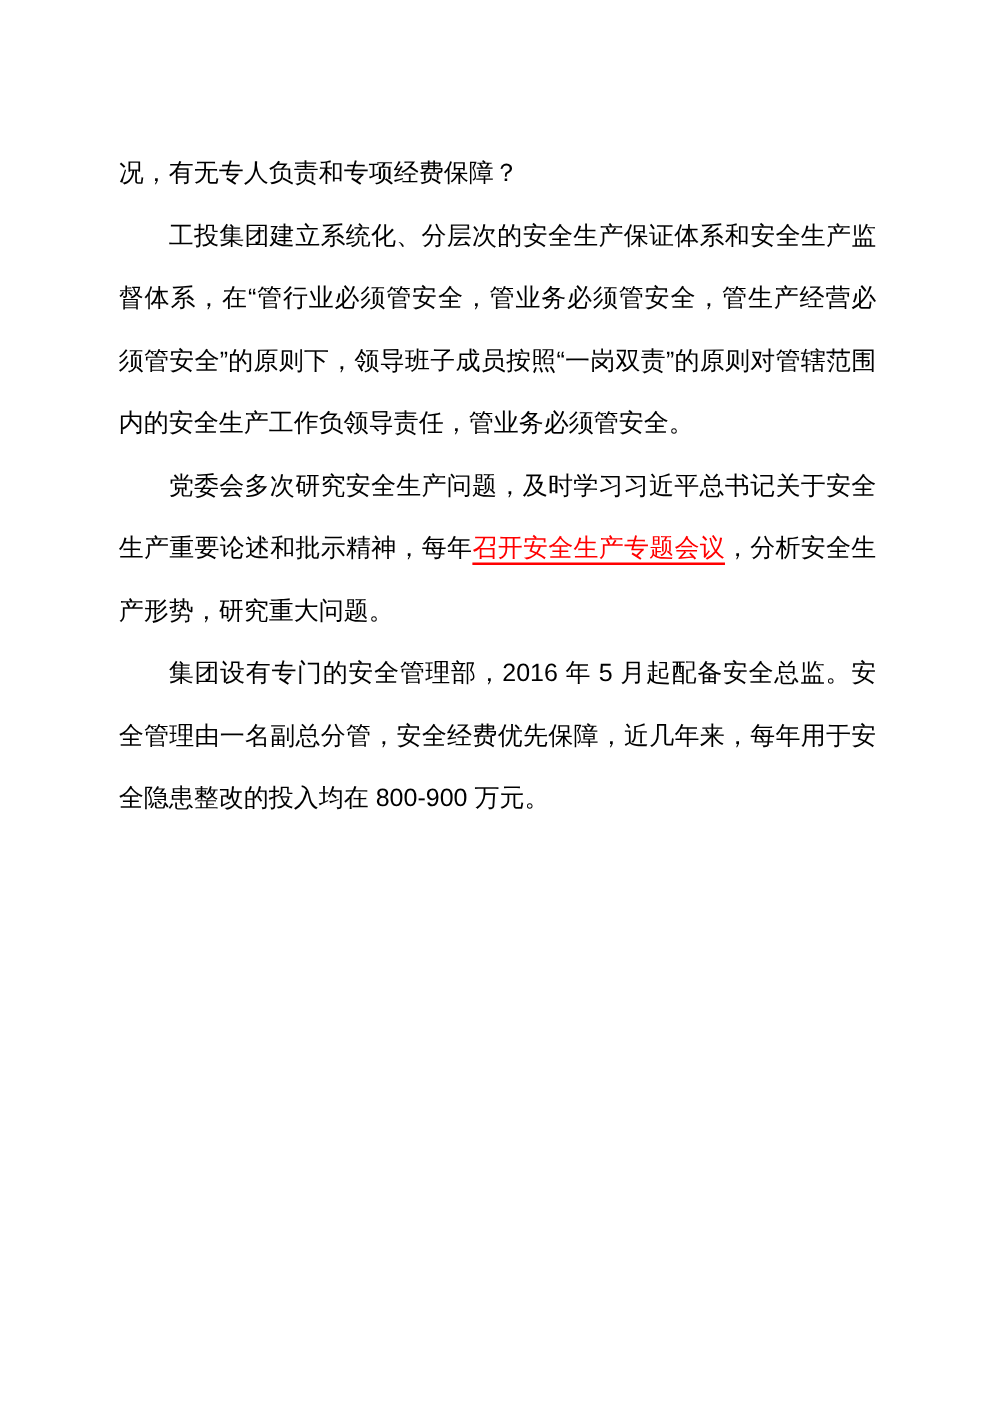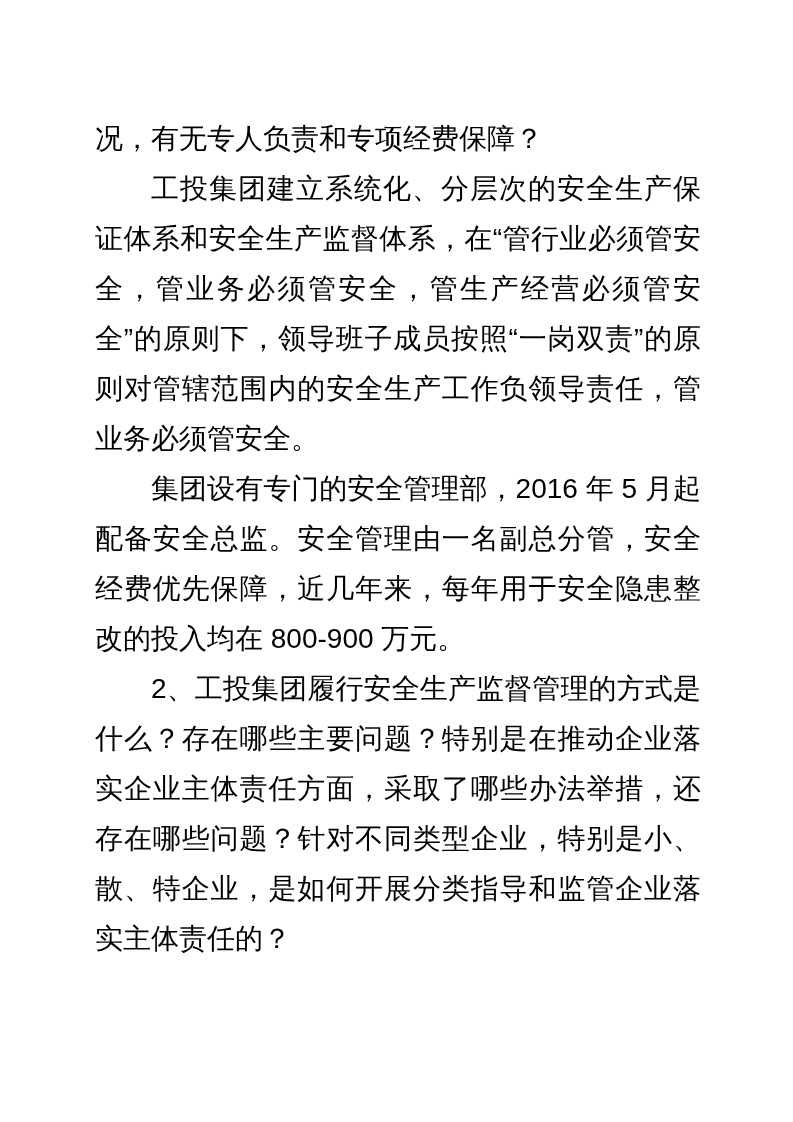--- a/index.html
+++ b/index.html
@@ -13,21 +13,21 @@
     height: 1122px;
     background: #ffffff;
     box-sizing: border-box;
     padding: 114px 92px 0 95px;
     overflow: hidden;
     font-family: "Liberation Sans", "DejaVu Sans", sans-serif;
   }
   .para {
     margin: 0;
     padding: 0;
-    font-size: 28px;
+    font-size: 20px;
     line-height: 50px;
     color: #000000;
     text-align: justify;
     text-indent: 2em;
     word-break: break-all;
   }
   .para.no-indent {
     text-indent: 0;
   }
   .red-underline {
@@ -40,17 +40,17 @@
 </style>
 </head>
 <body>
 
 <div class="doc-page">
   <p class="para no-indent">况，有无专人负责和专项经费保障？</p>
 
 
   <p class="para">工投集团建立系统化、分层次的安全生产保证体系和安全生产监督体系，在“管行业必须管安全，管业务必须管安全，管生产经营必须管安全”的原则下，领导班子成员按照“一岗双责”的原则对管辖范围内的安全生产工作负领导责任，管业务必须管安全。</p>
 
+  <p class="para"><span>党委会多次研究安全生产问题，及时学习习近平总书记关于安全生产重要论述和批示精神，每年</span><span class="red-underline">召开安全生产专题会议</span><span>，分析安全生产形势，研究重大问题。</span></p>
 
   <p class="para">集团设有专门的安全管理部，2016 年 5 月起配备安全总监。安全管理由一名副总分管，安全经费优先保障，近几年来，每年用于安全隐患整改的投入均在 800-900 万元。</p>
 
-  <p class="para">2、工投集团履行安全生产监督管理的方式是什么？存在哪些主要问题？特别是在推动企业落实企业主体责任方面，采取了哪些办法举措，还存在哪些问题？针对不同类型企业，特别是小、散、特企业，是如何开展分类指导和监管企业落实主体责任的？</p>
 </div>
 
 </body></html>

